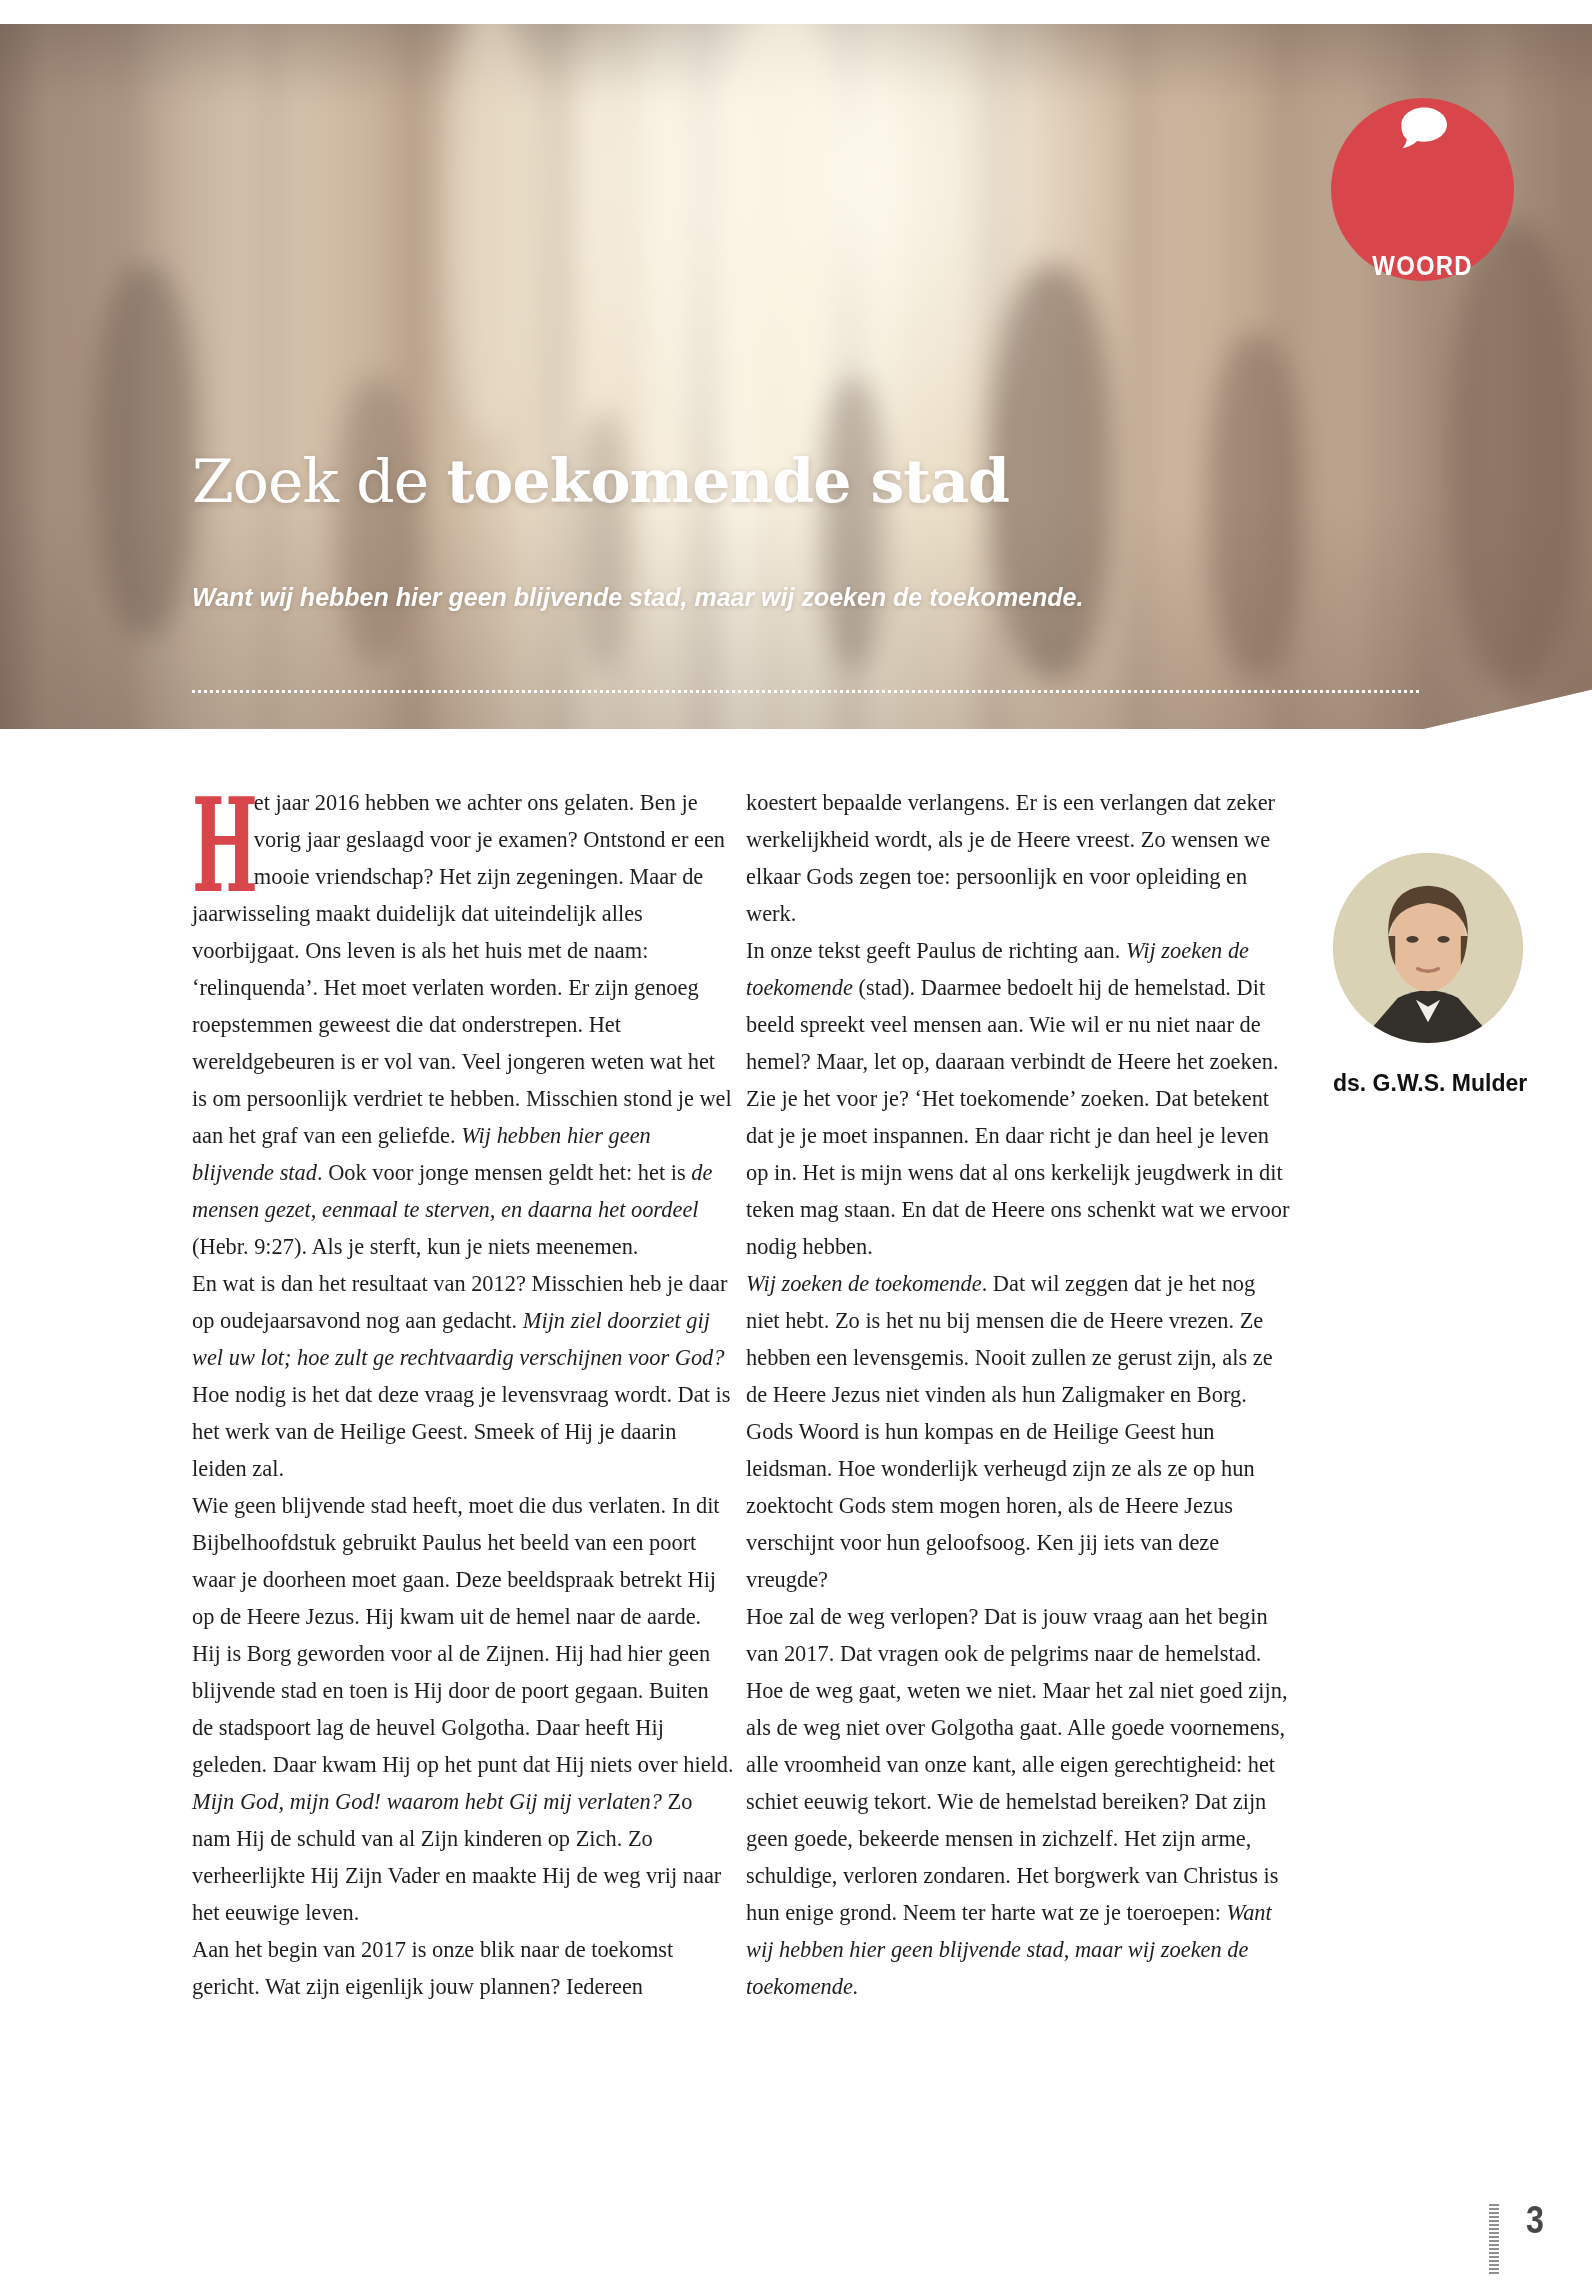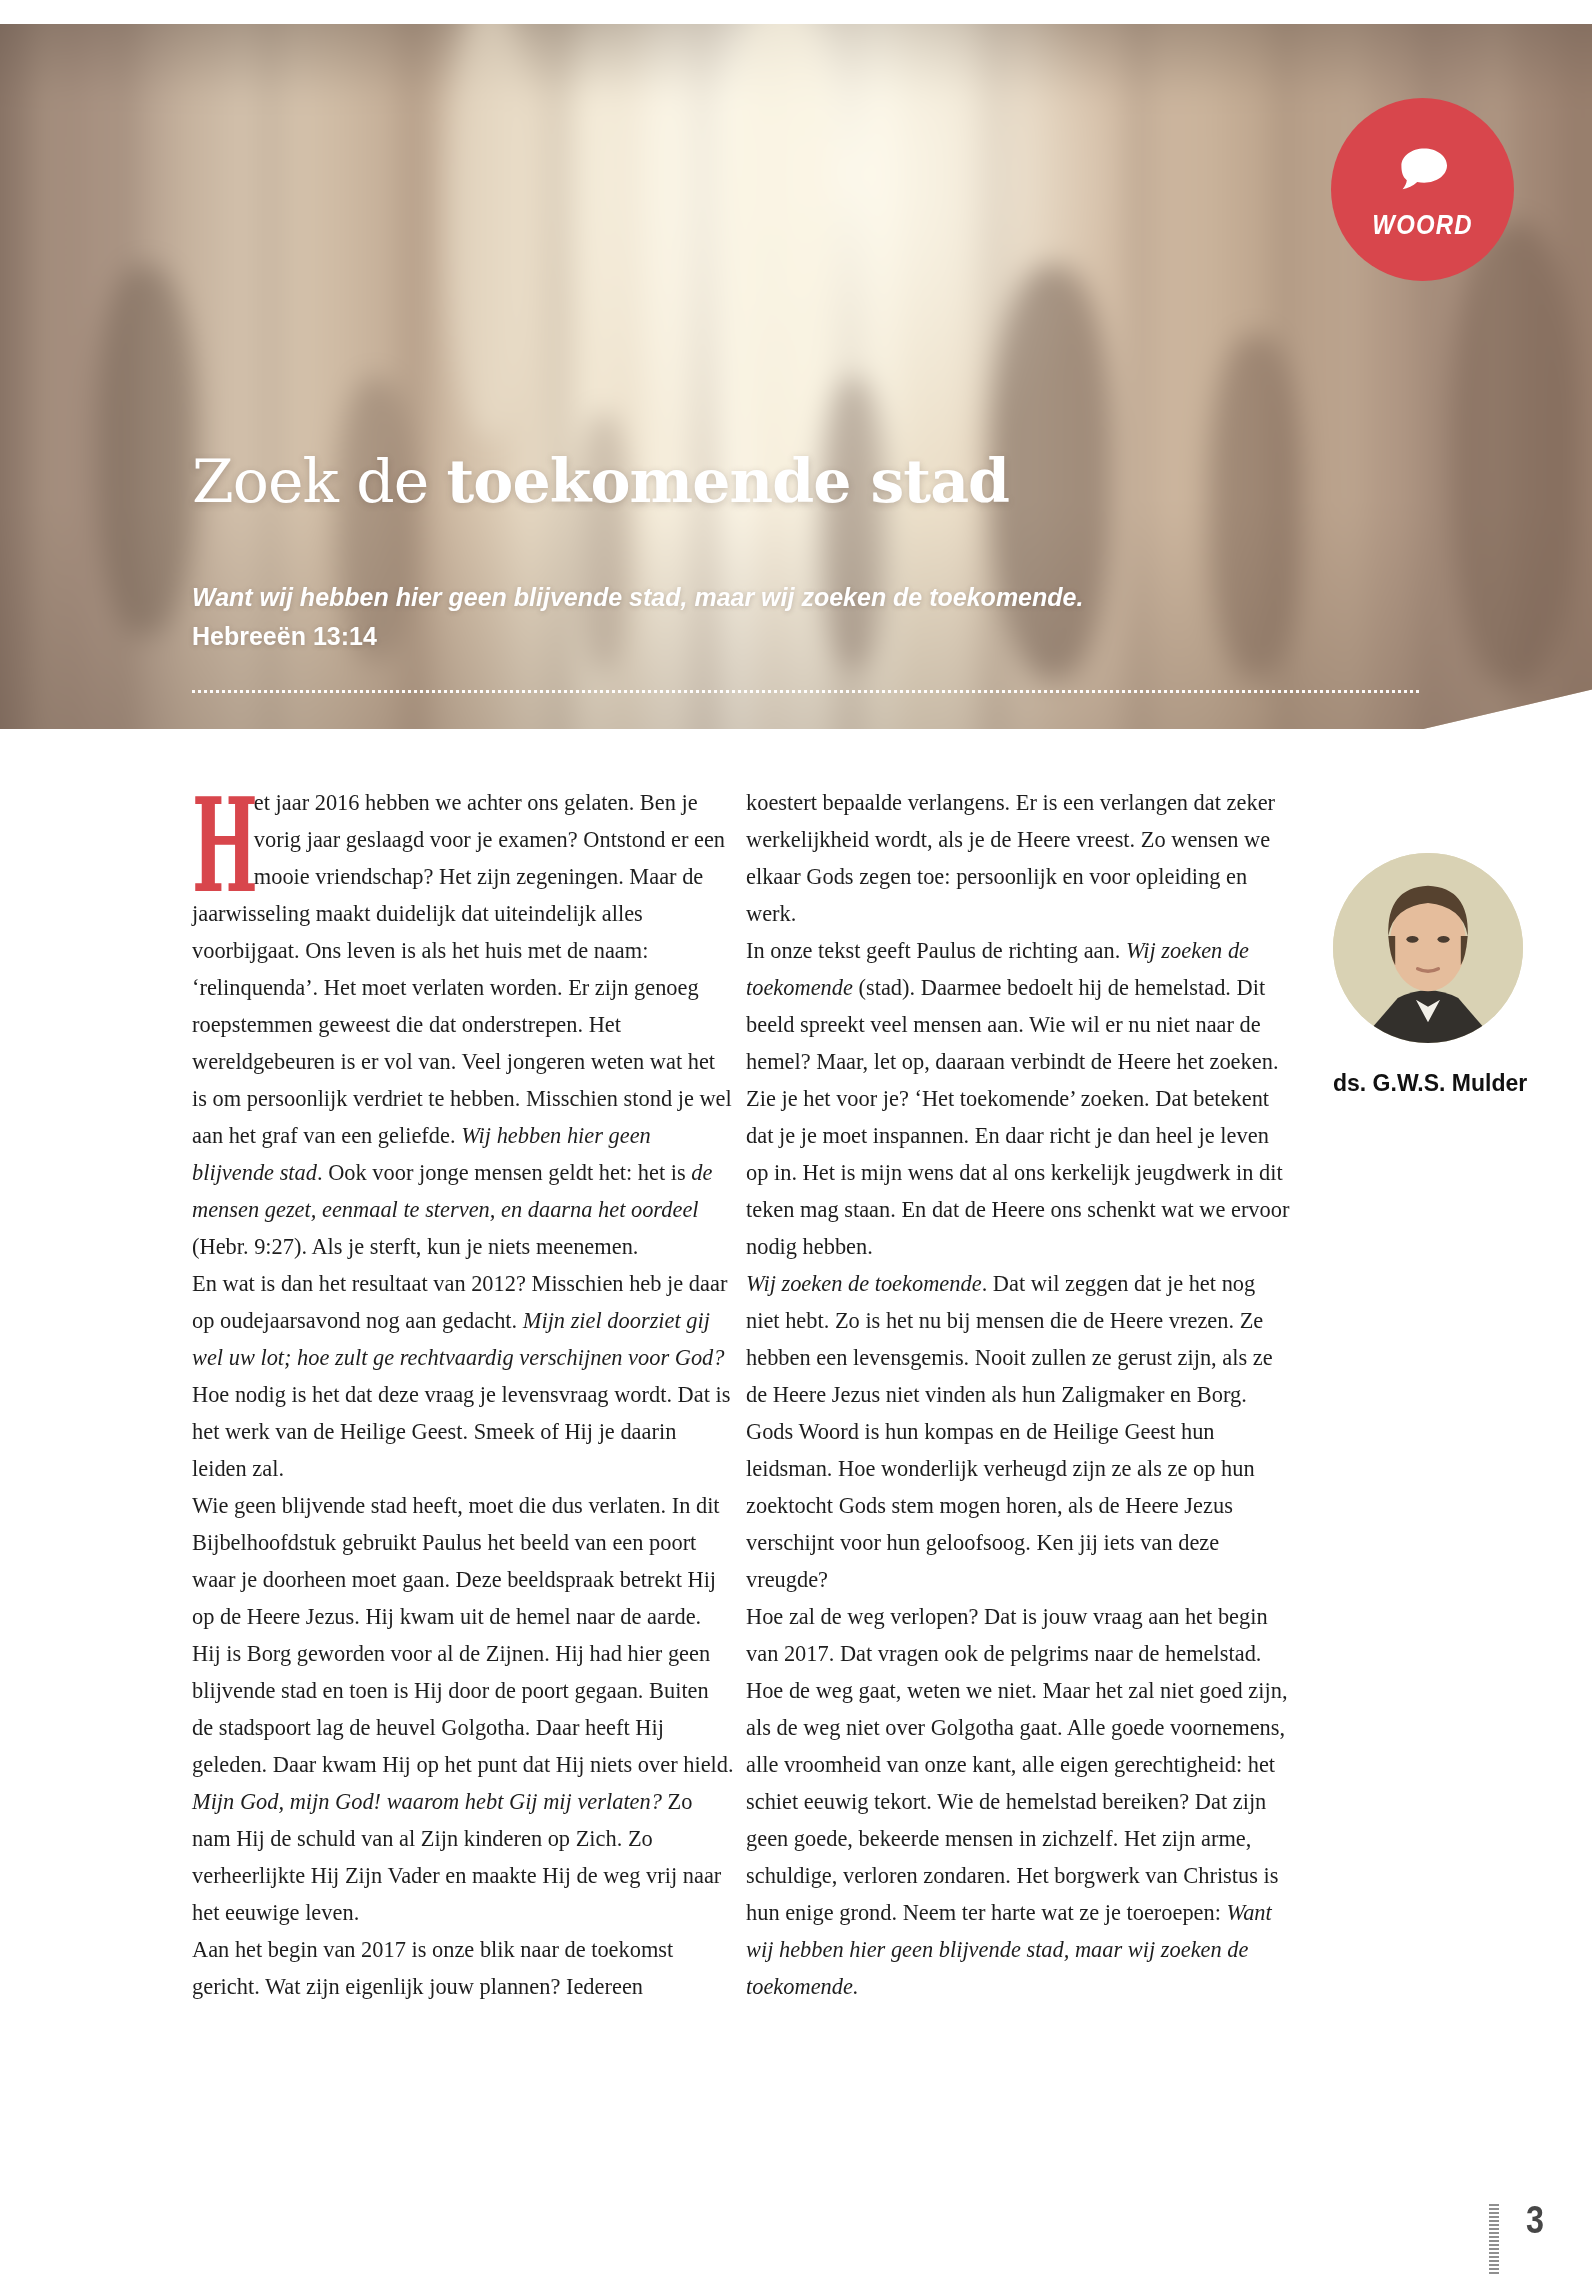--- a/index.html
+++ b/index.html
@@ -39,23 +39,22 @@
     text-shadow:0 0.9px 5.2px rgba(80,60,50,.25);
   }
   .hero-sub .line1{font-style:italic;}
   .dotline{
     position:absolute;left:192px;top:666px;width:1227px;height:0;
     border-top:3.9px dotted rgba(255,255,255,.95);
   }
   
   .badge{
     position:absolute;left:1331px;top:98px;width:183px;height:183px;border-radius:50%;
-    background:var(--red);display:flex;flex-direction:column;align-items:center;justify-content:center;
+    background:var(--red);display:flex;flex-direction:column;align-items:center;justify-content:space-between;
     box-shadow:0 0 0 0 transparent;
-    font-style:italic;
   }
   .badge svg{width:54px;height:48px;margin-top:7px;}
   .badge-label{
     font-family:"Liberation Sans", sans-serif;font-weight:bold;color:#fff;
     font-size:26px;letter-spacing:1.3px;margin-top:15.5px;transform:scale(.92,1.08);
   }
   
   .col{
     position:absolute;top:784px;color:var(--ink);
     font-size:22.4px;line-height:37px;text-align:left;
@@ -104,21 +103,20 @@
     <div class="blob" style="left:854px;top:388px;width:69px;height:293px;background:rgba(110,89,76,.35);"></div>
     <div class="blob" style="left:1027px;top:276px;width:121px;height:414px;background:rgba(95,76,65,.45);"></div>
     <div class="blob" style="left:1243px;top:345px;width:95px;height:345px;background:rgba(107,84,73,.4);"></div>
     <div class="blob" style="left:1484px;top:233px;width:129px;height:466px;background:rgba(113,92,78,.5);"></div>
   </div>
 
   <h1 class="hero-title"><span class="t-reg">Zoek de </span><span class="t-bold">toekomende stad</span></h1>
 
   <div class="hero-sub">
     <div class="line1">Want wij hebben hier geen blijvende stad, maar wij zoeken de toekomende.</div>
-    <div class="line2">Hebreeën 13:14</div>
   </div>
 
   <div class="dotline"></div>
 </div>
 
 <div class="badge">
   <svg viewBox="0 0 44 40">
     <path fill="#ffffff" d="M23 2C33.5 2 42 8.4 42 16.3 42 24.2 33.5 30.6 23 30.6c-2 0-4-.23-5.8-.66C13.6 33.1 9.3 35.4 5 36c2-2.3 3.3-5 3.5-7.5C5 25.9 4 21.4 4 16.3 4 8.4 12.5 2 23 2z"></path>
   </svg>
   <div class="badge-label">WOORD</div>

